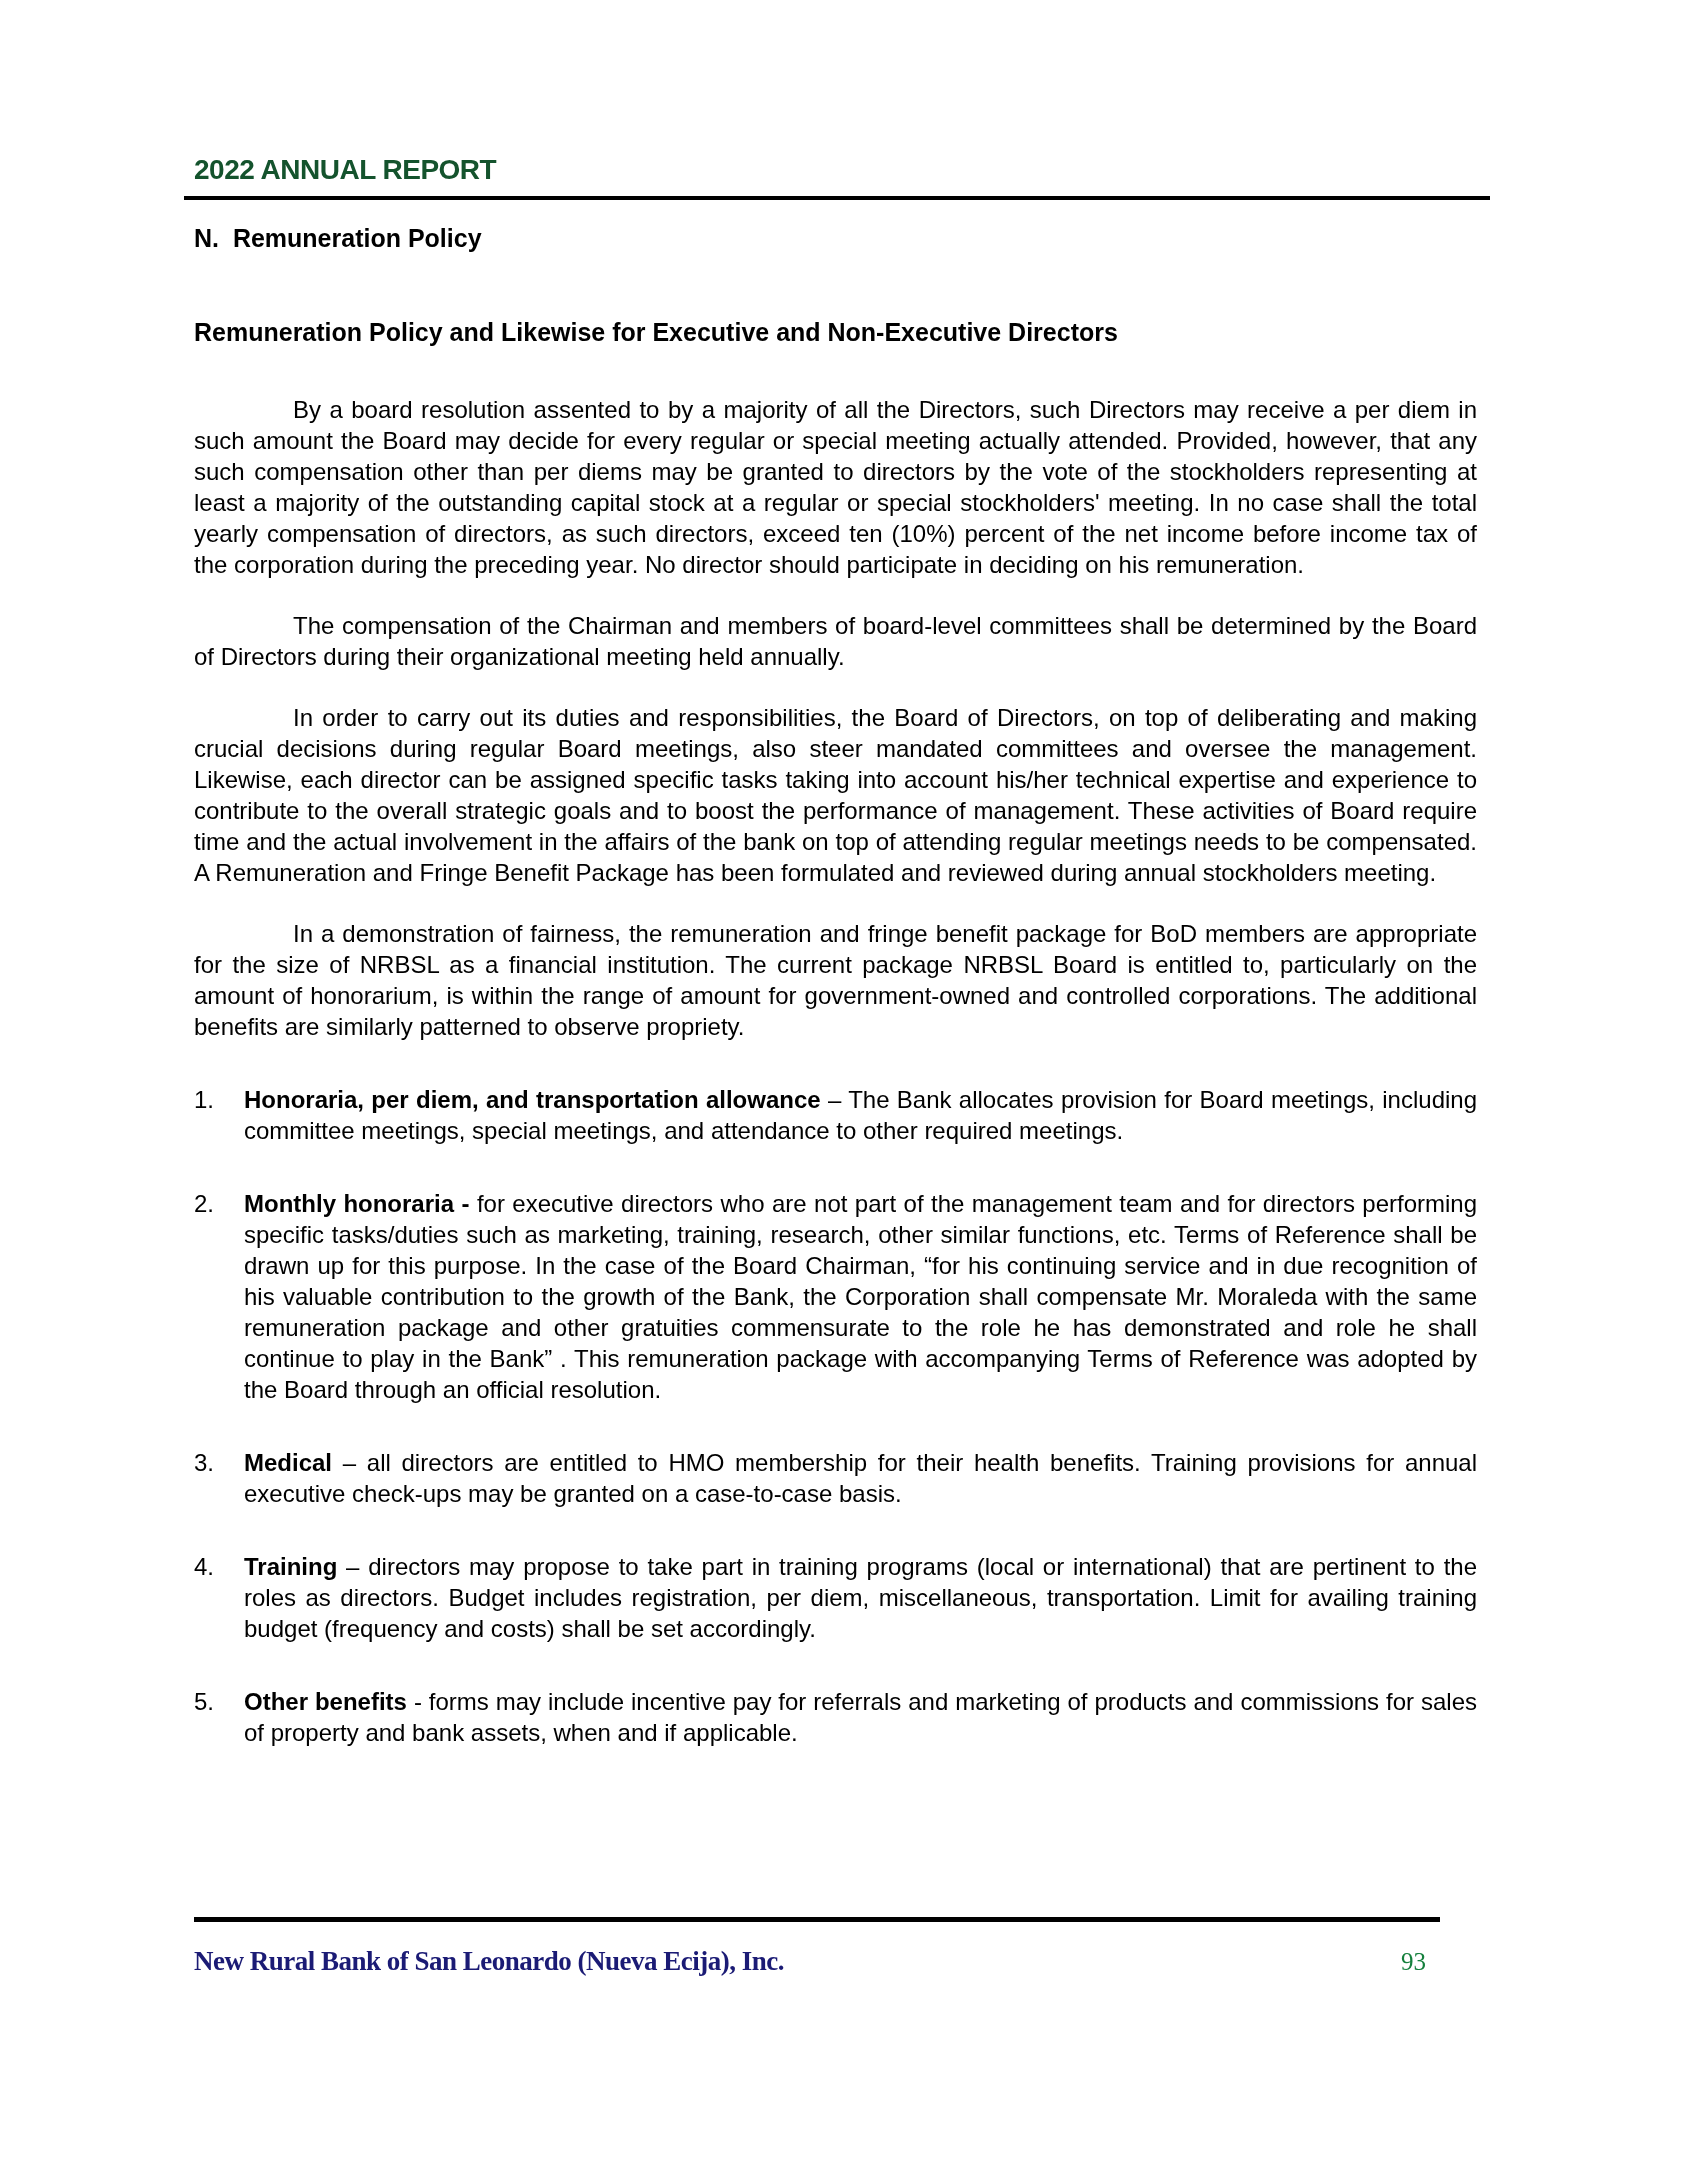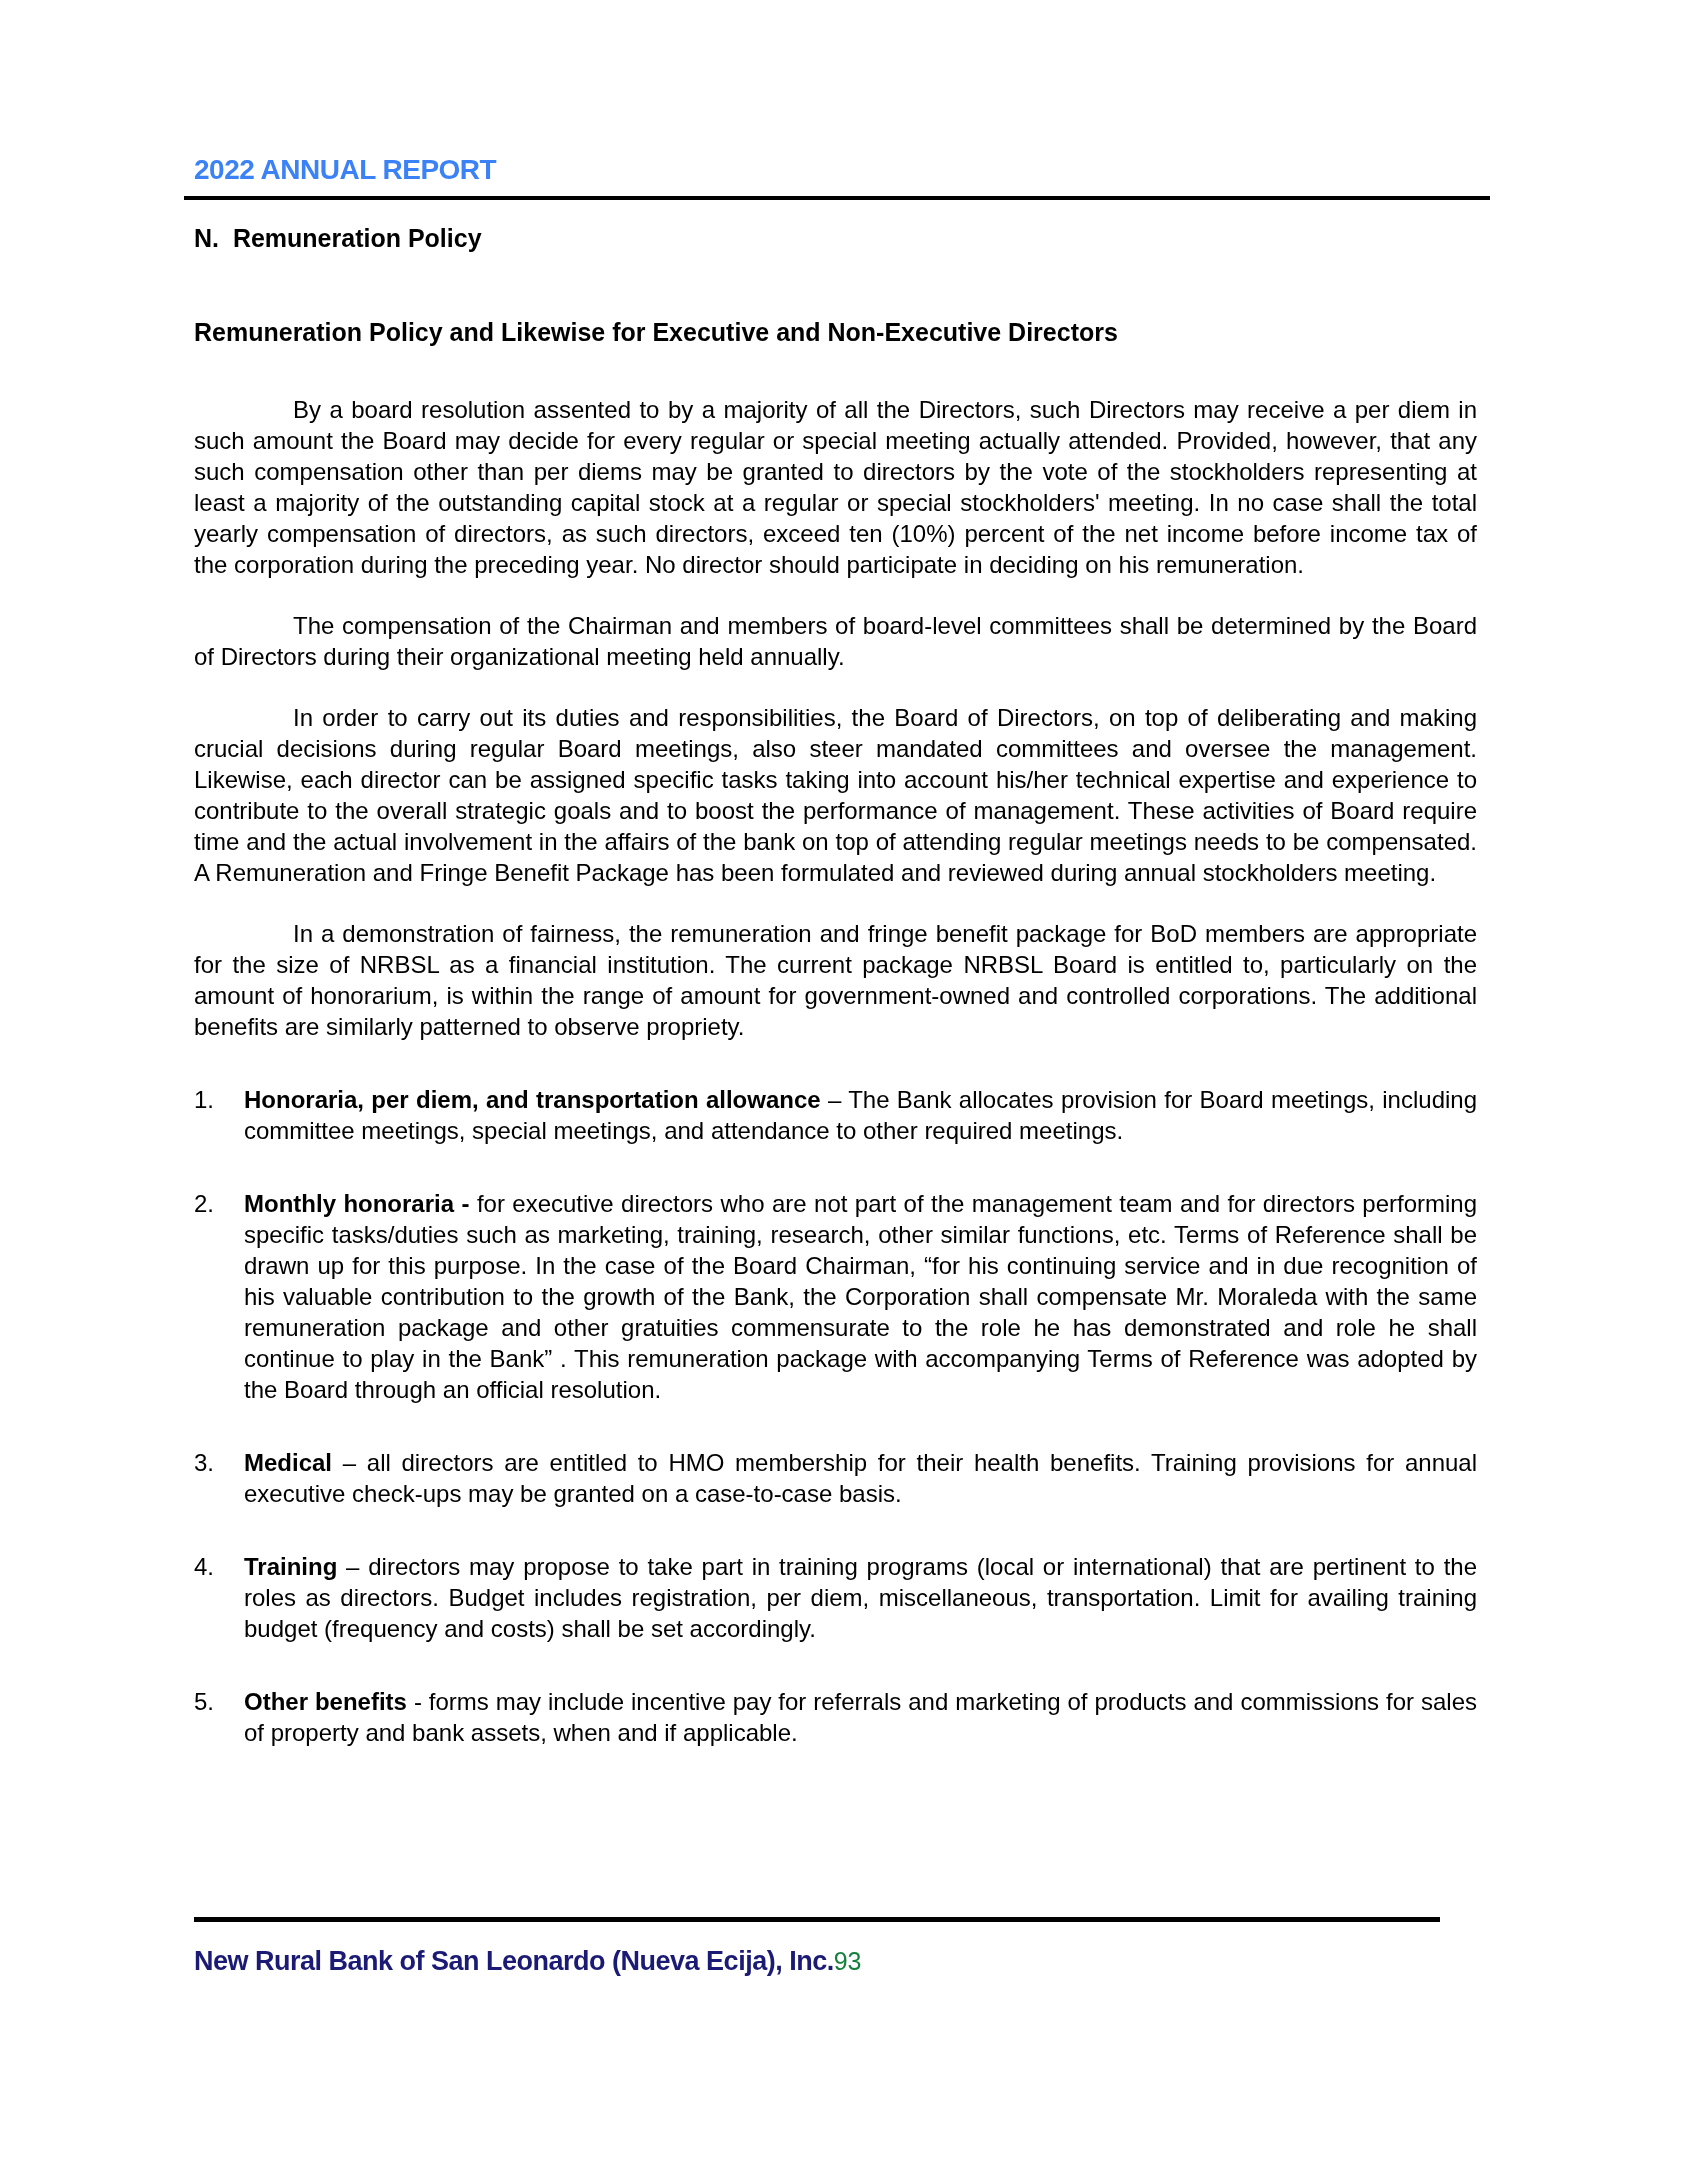--- a/index.html
+++ b/index.html
@@ -8,21 +8,21 @@
     width:1683px;height:2178px;
     background:#ffffff;
     font-family:"Liberation Sans", sans-serif;
     color:#000;
     overflow:hidden;
   }
   
   .report-title{
     position:absolute;left:194px;top:154px;
     font-size:28px;font-weight:bold;letter-spacing:-0.5px;
-    color:#3b82f6;
+    color:#14532d;
   }
   .header-rule{
     position:absolute;left:184px;top:196px;
     width:1306px;height:4px;background:#000;
   }
   .doc-title{
     position:absolute;left:194px;top:224px;width:1283px;
     font-size:25px;font-weight:bold;
     white-space:pre-wrap;
   }
@@ -51,21 +51,21 @@
   }
   .b{ font-weight:bold;margin-top:24px; }
   .i{ }
   
   .footer-rule{
     position:absolute;left:194px;top:1917px;
     width:1246px;height:5px;background:#000;
   }
   .footer-row{
     position:absolute;left:194px;top:1946px;width:1246px;
-    display:flex;align-items:baseline;
+    display:flex;justify-content:space-between;align-items:baseline;font-family:Liberation Serif, serif;
   }
   .bank-name{
     font-size:27px;font-weight:bold;letter-spacing:-0.5px;
     color:#1b1b75;
   }
   .page-number{
     font-size:25px;color:#15803d;padding-right:14px;
   }
 </style>
 </head>

